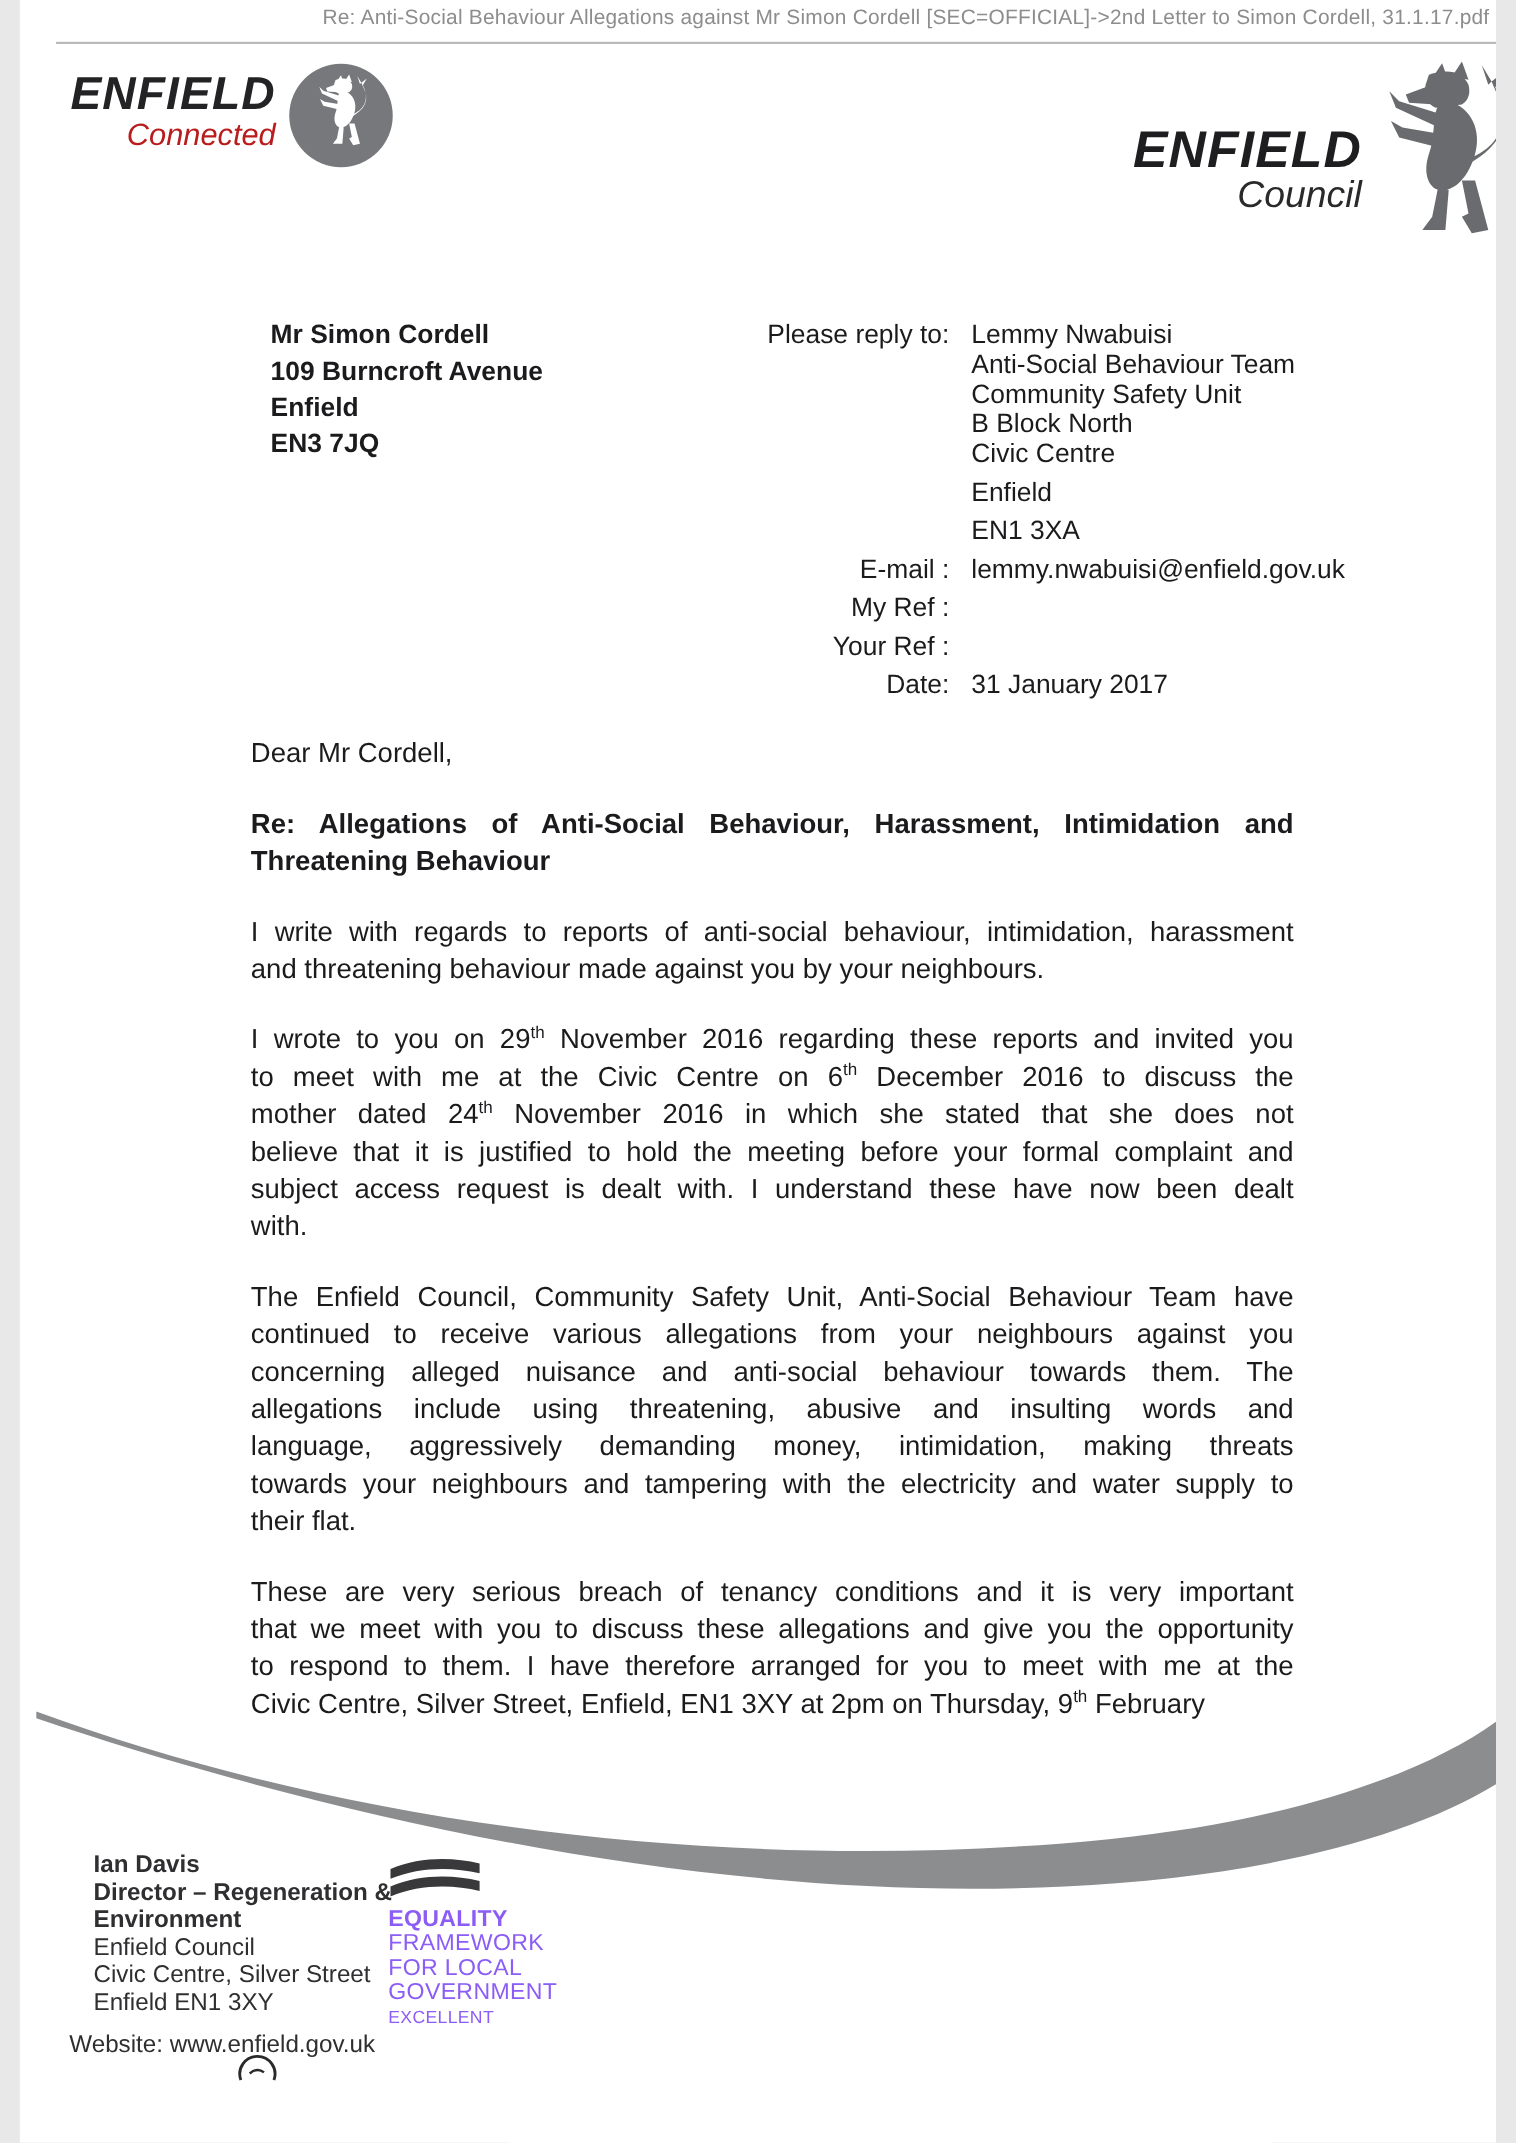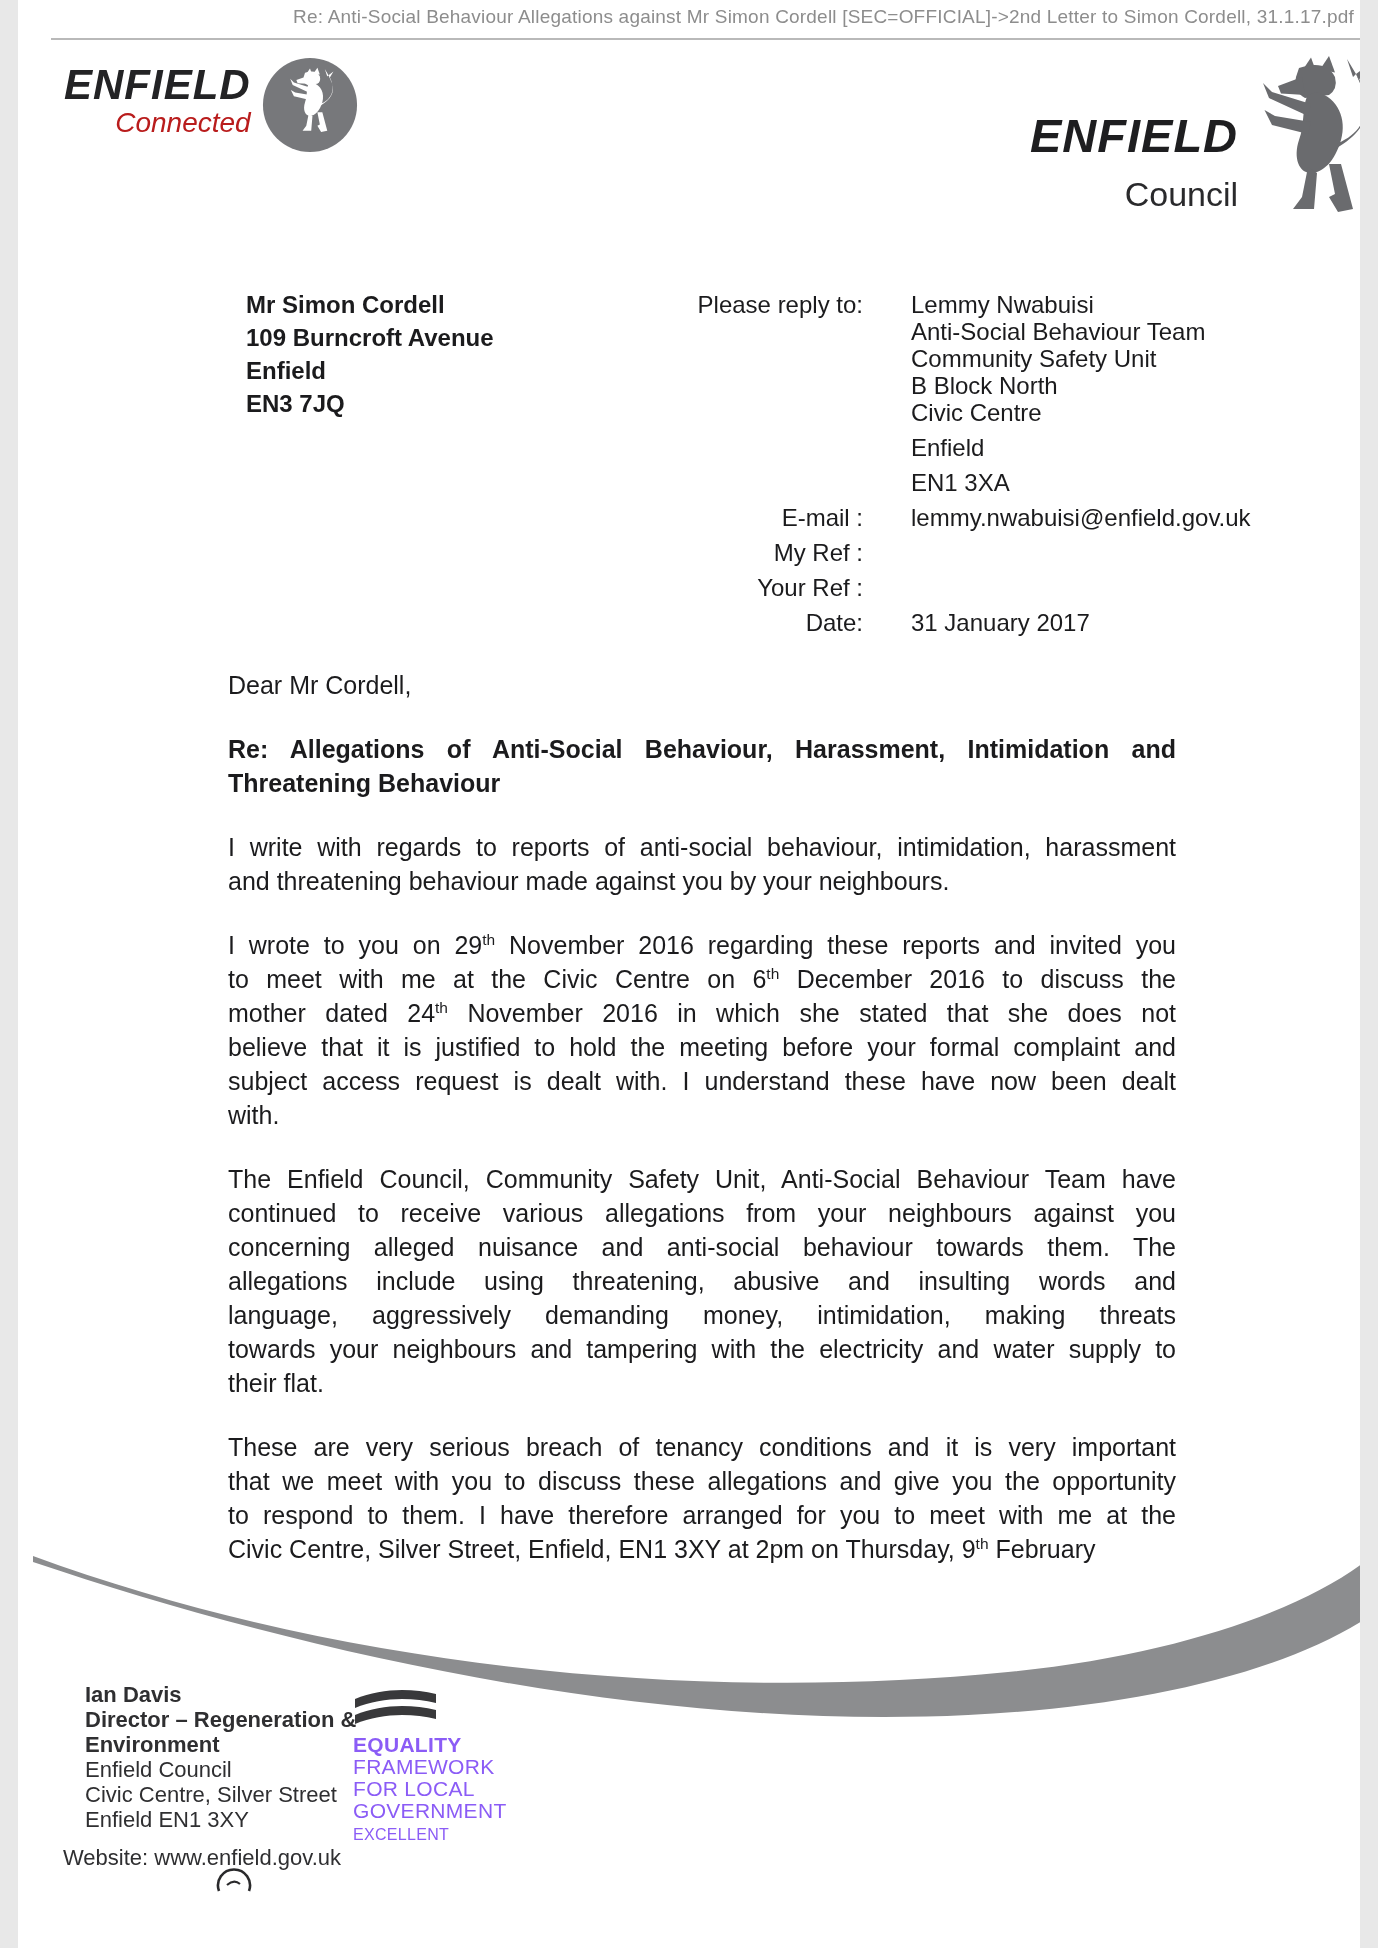--- a/index.html
+++ b/index.html
@@ -18,30 +18,30 @@
   
   .logo-left{position:absolute;left:46px;top:56px;display:flex;align-items:flex-start;}
   .logo-left-text{text-align:right;margin-top:8px;}
   .logo-left-main{font-size:42px;font-weight:700;font-style:italic;letter-spacing:1px;color:#232325;line-height:1;}
   .logo-left-sub{font-size:28px;font-style:italic;color:#b91c1c;line-height:1.1;margin-top:2px;}
   .badge-svg{margin-left:10px;}
 
   .logo-right{position:absolute;left:1012px;top:56px;display:flex;align-items:flex-start;}
   .logo-right-text{text-align:right;margin-top:56px;}
   .logo-right-main{font-size:47px;font-weight:700;font-style:italic;letter-spacing:1px;color:#1e1e20;line-height:1;}
-  .logo-right-sub{font-size:34px;color:#2a2a2c;line-height:1.1;margin-top:17px;}
+  .logo-right-sub{font-size:34px;font-style:italic;color:#2a2a2c;line-height:1.1;margin-top:0;}
   .beast-right{margin-left:4px;}
 
   
   .recipient{position:absolute;left:228px;top:288px;font-weight:bold;}
   .recipient .ln{font-size:24px;line-height:33px;}
 
   
   .reply{position:absolute;left:555px;top:291px;}
-  .rrow{display:flex;font-size:24px;line-height:27px;gap:28px;}
+  .rrow{display:flex;font-size:24px;line-height:27px;}
   .rrow.g{margin-top:8px;}
   .rlabel{width:290px;text-align:right;flex:none;}
   .rvalue{margin-left:20px;white-space:nowrap;}
 
   
   .body{position:absolute;left:210px;top:668px;width:948px;}
   .salutation{font-size:25px;line-height:34px;}
   .para{margin-top:30px;}
   .para.bold{font-weight:700;}
   .bline{font-size:25px;line-height:34px;text-align:justify;text-align-last:justify;}

